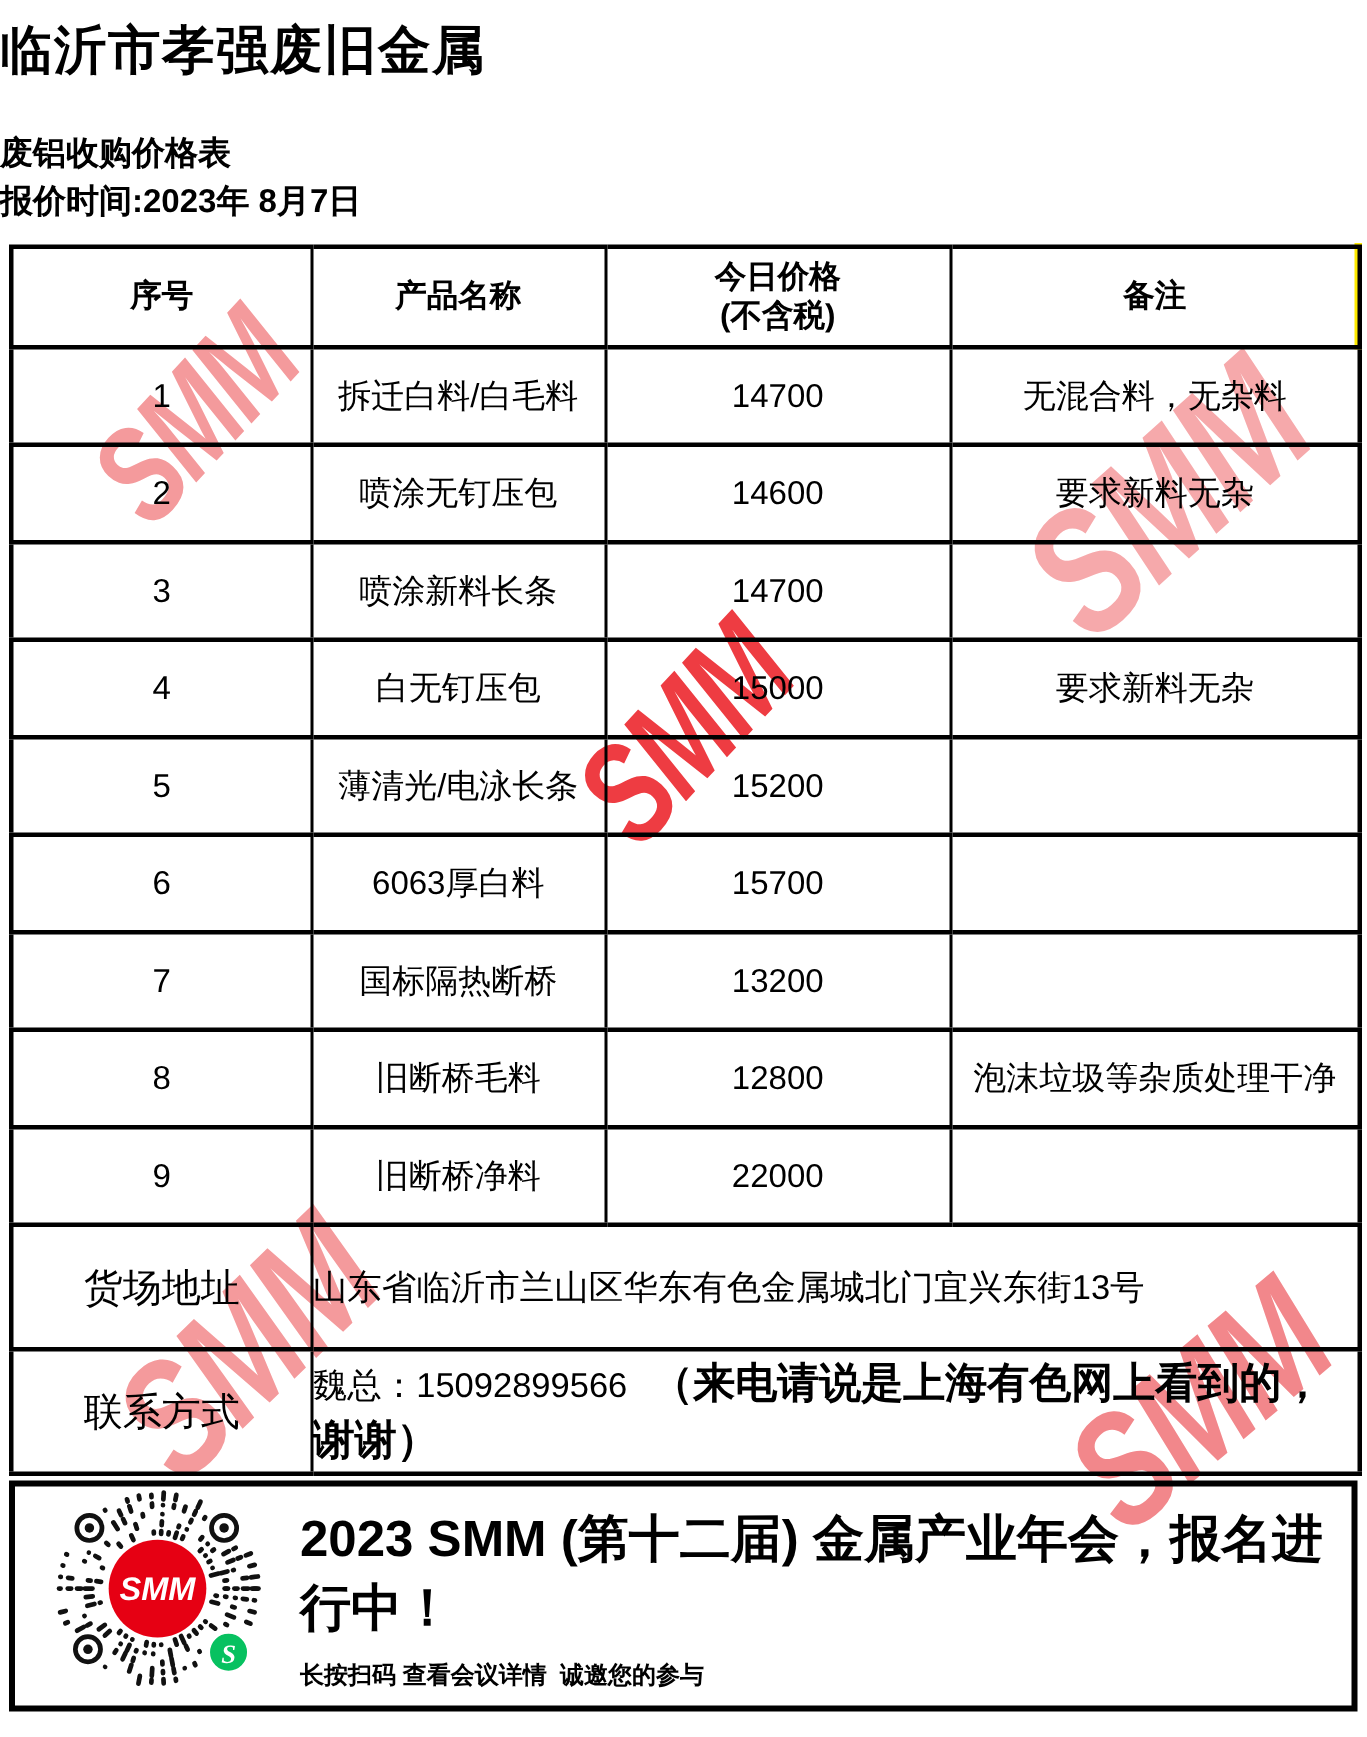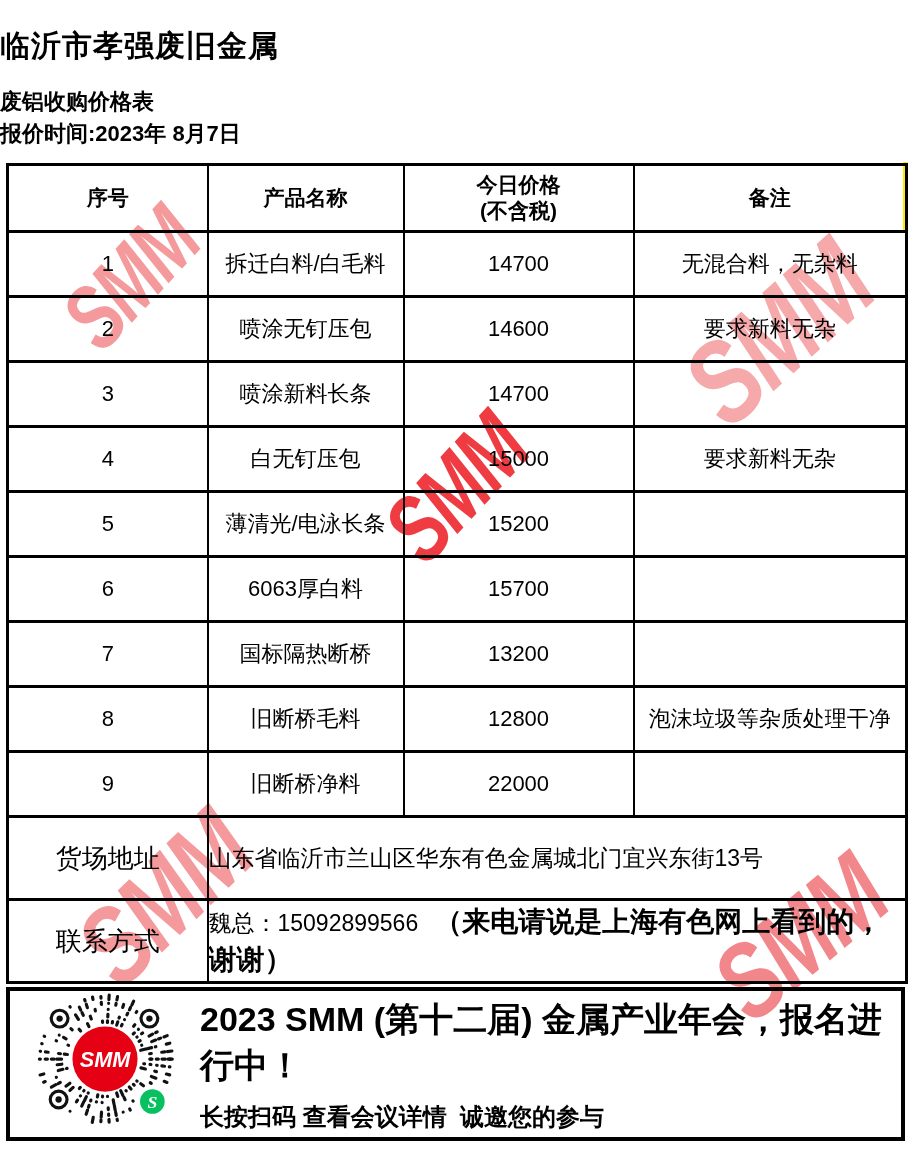--- a/index.html
+++ b/index.html
@@ -1,20 +1,20 @@
 <!DOCTYPE html>
 <html><head>
 <meta charset="utf-8">
 <style>
   html,body { margin:0; padding:0; background:#ffffff; }
   .page {
     position:relative; width:911px; height:1158px; background:#fff;
     font-family:"Liberation Sans","DejaVu Sans",sans-serif; color:#000; overflow:hidden;
   }
-  .company   { position:absolute; left:0; width:100%; top:26px;  font-size:30px; font-weight:bold; letter-spacing:1px; }
+  .company   { position:absolute; left:0; width:100%; top:10px;  font-size:35px; font-weight:bold; letter-spacing:1px; }
   .sheettitle{ position:absolute; left:0; width:100%; top:87px;  font-size:22px; font-weight:bold; }
   .quotedate { position:absolute; left:0; width:100%; top:119px; font-size:22px; font-weight:bold; white-space:pre-wrap; }
   
   .ystrip { position:absolute; left:903px; top:162px; width:5px; height:71px; background:#ffeb00; }
   
   table.price { position:absolute; left:6px; top:163px; width:899px; border-collapse:collapse; table-layout:fixed; }
   table.price { border:3px solid #000; }
   table.price th, table.price td { border:2px solid #000; border-top-width:3px; border-bottom-width:3px; padding:0; vertical-align:middle; }
   table.price th { height:64px; font-size:21px; font-weight:bold; text-align:center; line-height:1.25; }
   tr.data td { height:62px; font-size:22px; text-align:center; }
@@ -23,21 +23,21 @@
   td.info-label { font-size:26px; text-align:center; }
   td.info-value { font-size:23px; text-align:left; padding-left:10px; }
   .contact-note { font-weight:bold; font-size:28px; margin-left:16px; }
   
   .banner { position:absolute; left:6px; top:987px; width:899px; height:154px; border:4px solid #000;
             box-sizing:border-box; display:flex; align-items:center; }
   .qr-wrap { flex:0 0 190px; display:flex; justify-content:center; align-items:center; }
   .banner-text { flex:1 1 auto; padding-right:8px; }
   .banner-title { font-size:34px; font-weight:bold; margin:2px 0 12px 0; white-space:pre-wrap; }
   .banner-scale { font-size:19px; margin:0 0 12px 0; white-space:pre-wrap; }
-  .banner-cta   { font-size:24px; font-weight:bold; white-space:pre-wrap; }
+  .banner-cta   { font-size:16px; font-weight:bold; white-space:pre-wrap; }
   
   .wm { position:absolute; font-weight:900; font-style:italic; letter-spacing:-2px;
         mix-blend-mode:multiply; pointer-events:none; z-index:6; line-height:1; }
   .wm1 { left:130px; top:278px; font-size:67px; color:#f49a9c; transform:translate(-50%,-50%) rotate(-47deg) scale(1,1.35); }
   .wm2 { left:778px; top:333px; font-size:90px; color:#f6a9ab; transform:translate(-50%,-50%) rotate(-42deg) scale(1,1.3); }
   .wm3 { left:456px; top:488px; font-size:70px; color:#ee3c42; transform:translate(-50%,-50%) rotate(-47deg) scale(1,1.35); }
   .wm4 { left:164px; top:898px; font-size:84px; color:#f49a9c; transform:translate(-50%,-50%) rotate(-44deg) scale(1,1.3); }
   .wm5 { left:800px; top:938px; font-size:82px; color:#f2878b; transform:translate(-50%,-50%) rotate(-40deg) scale(1,1.3); }
 </style>
 </head>

